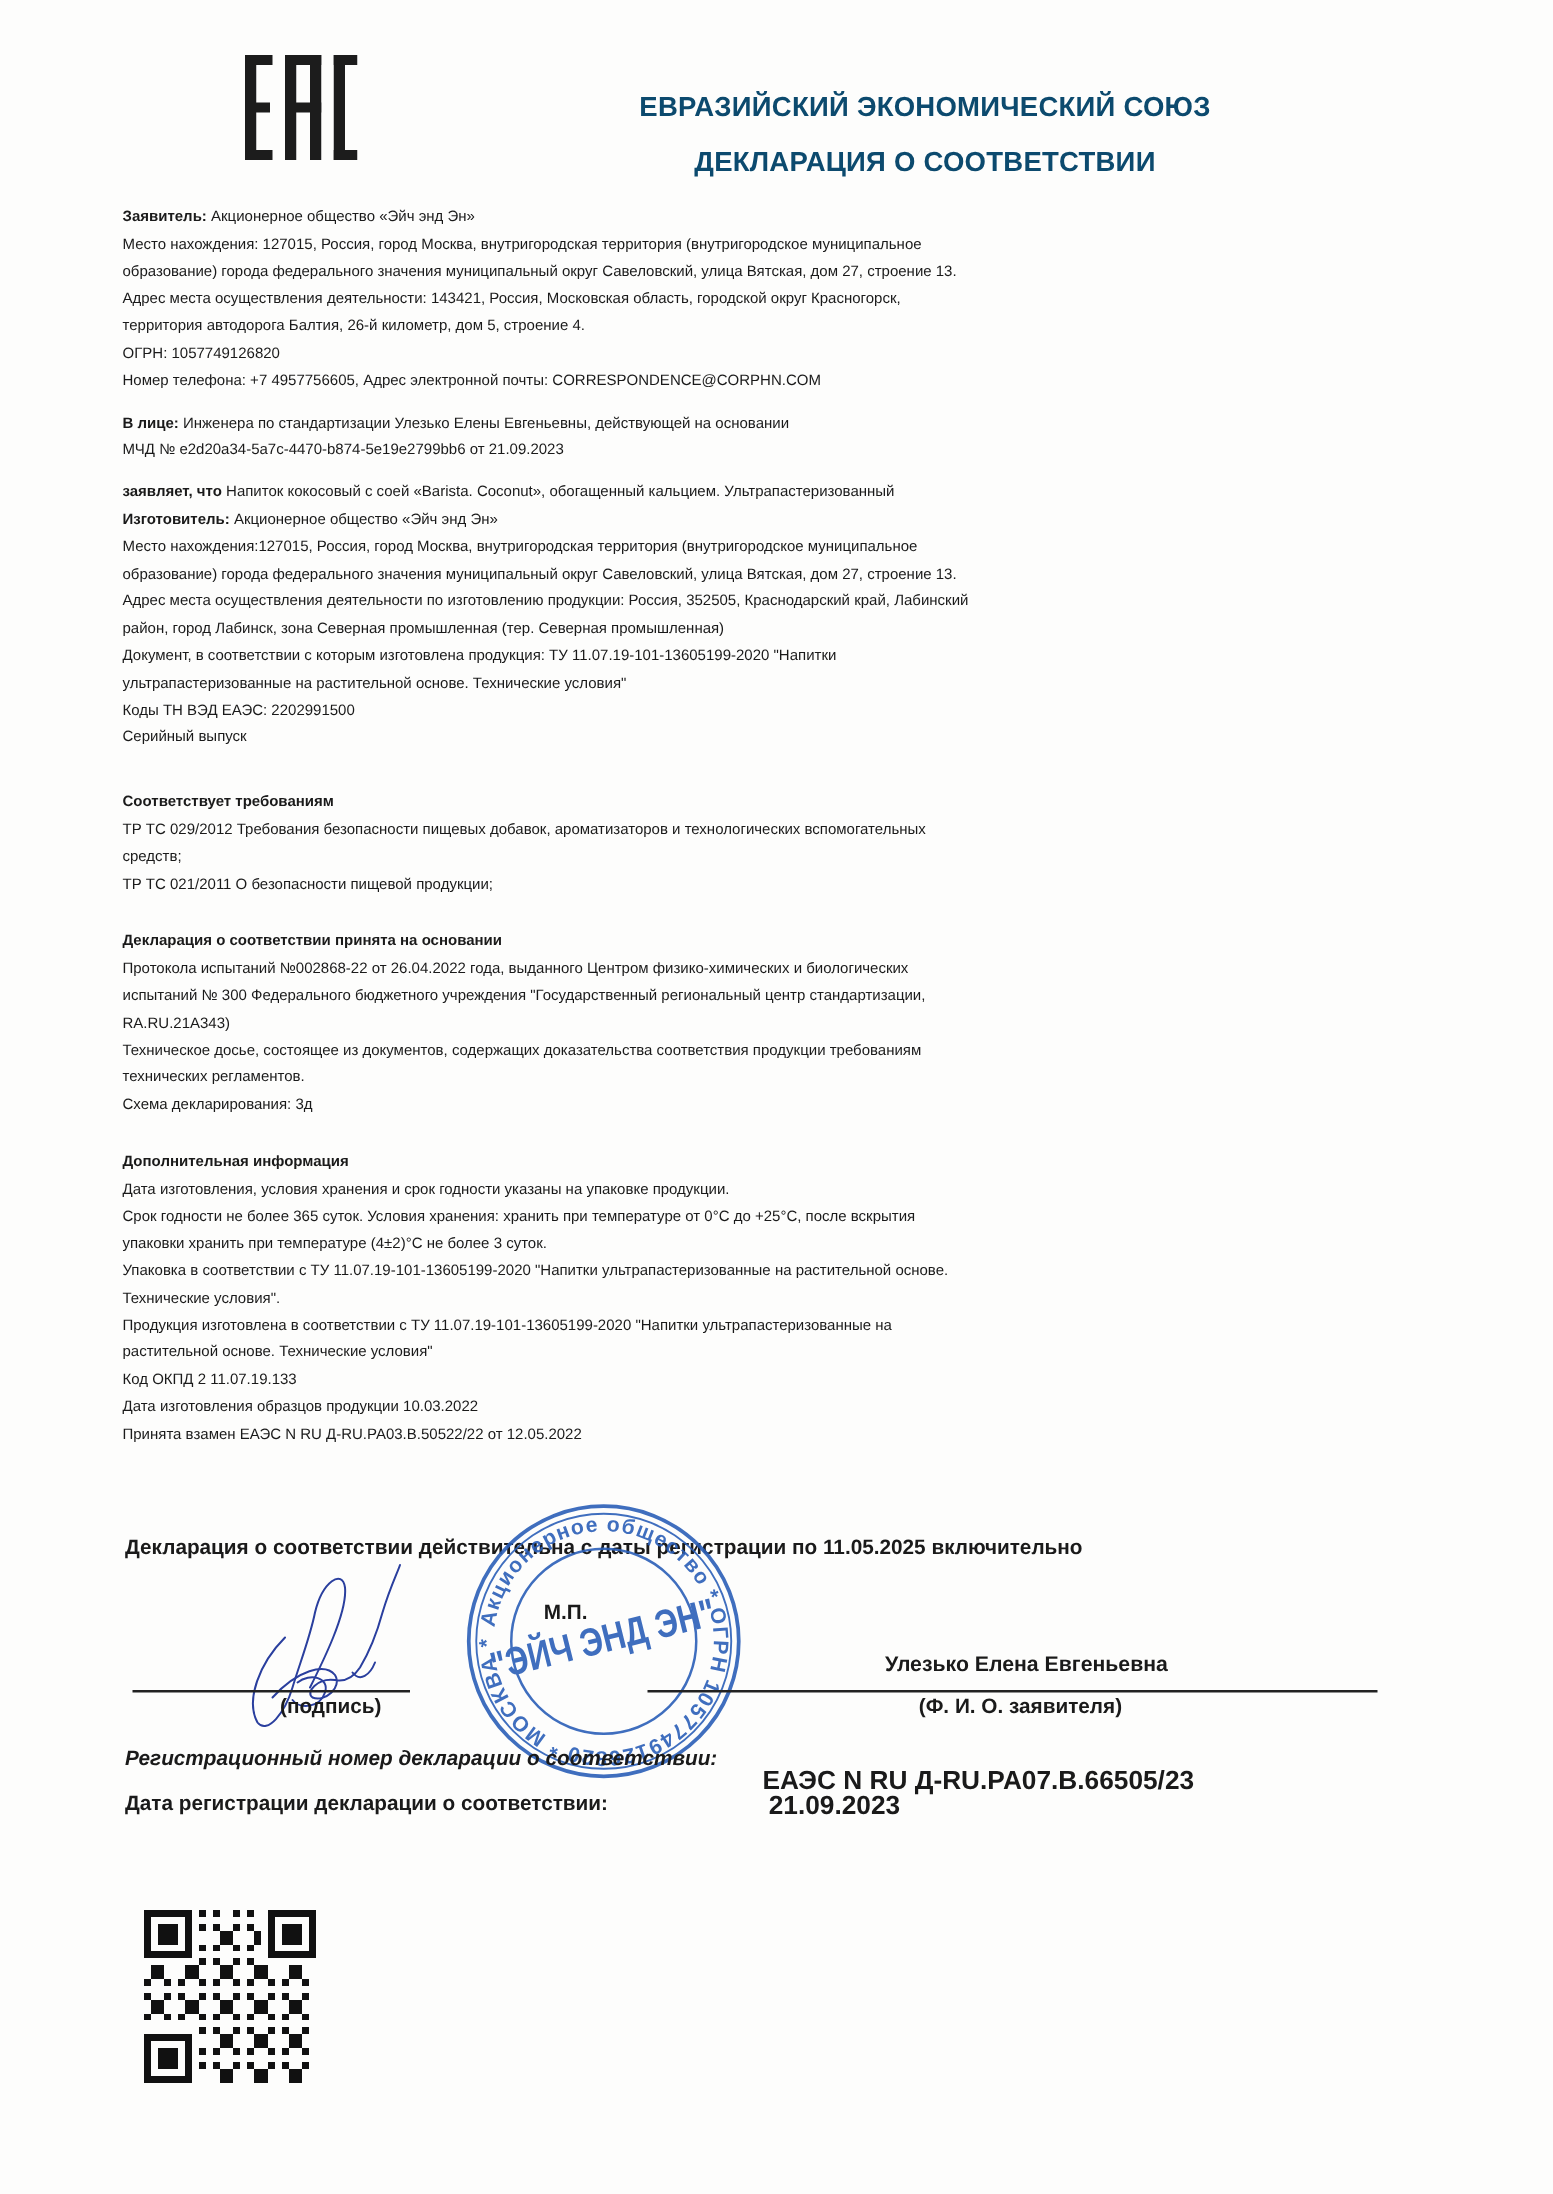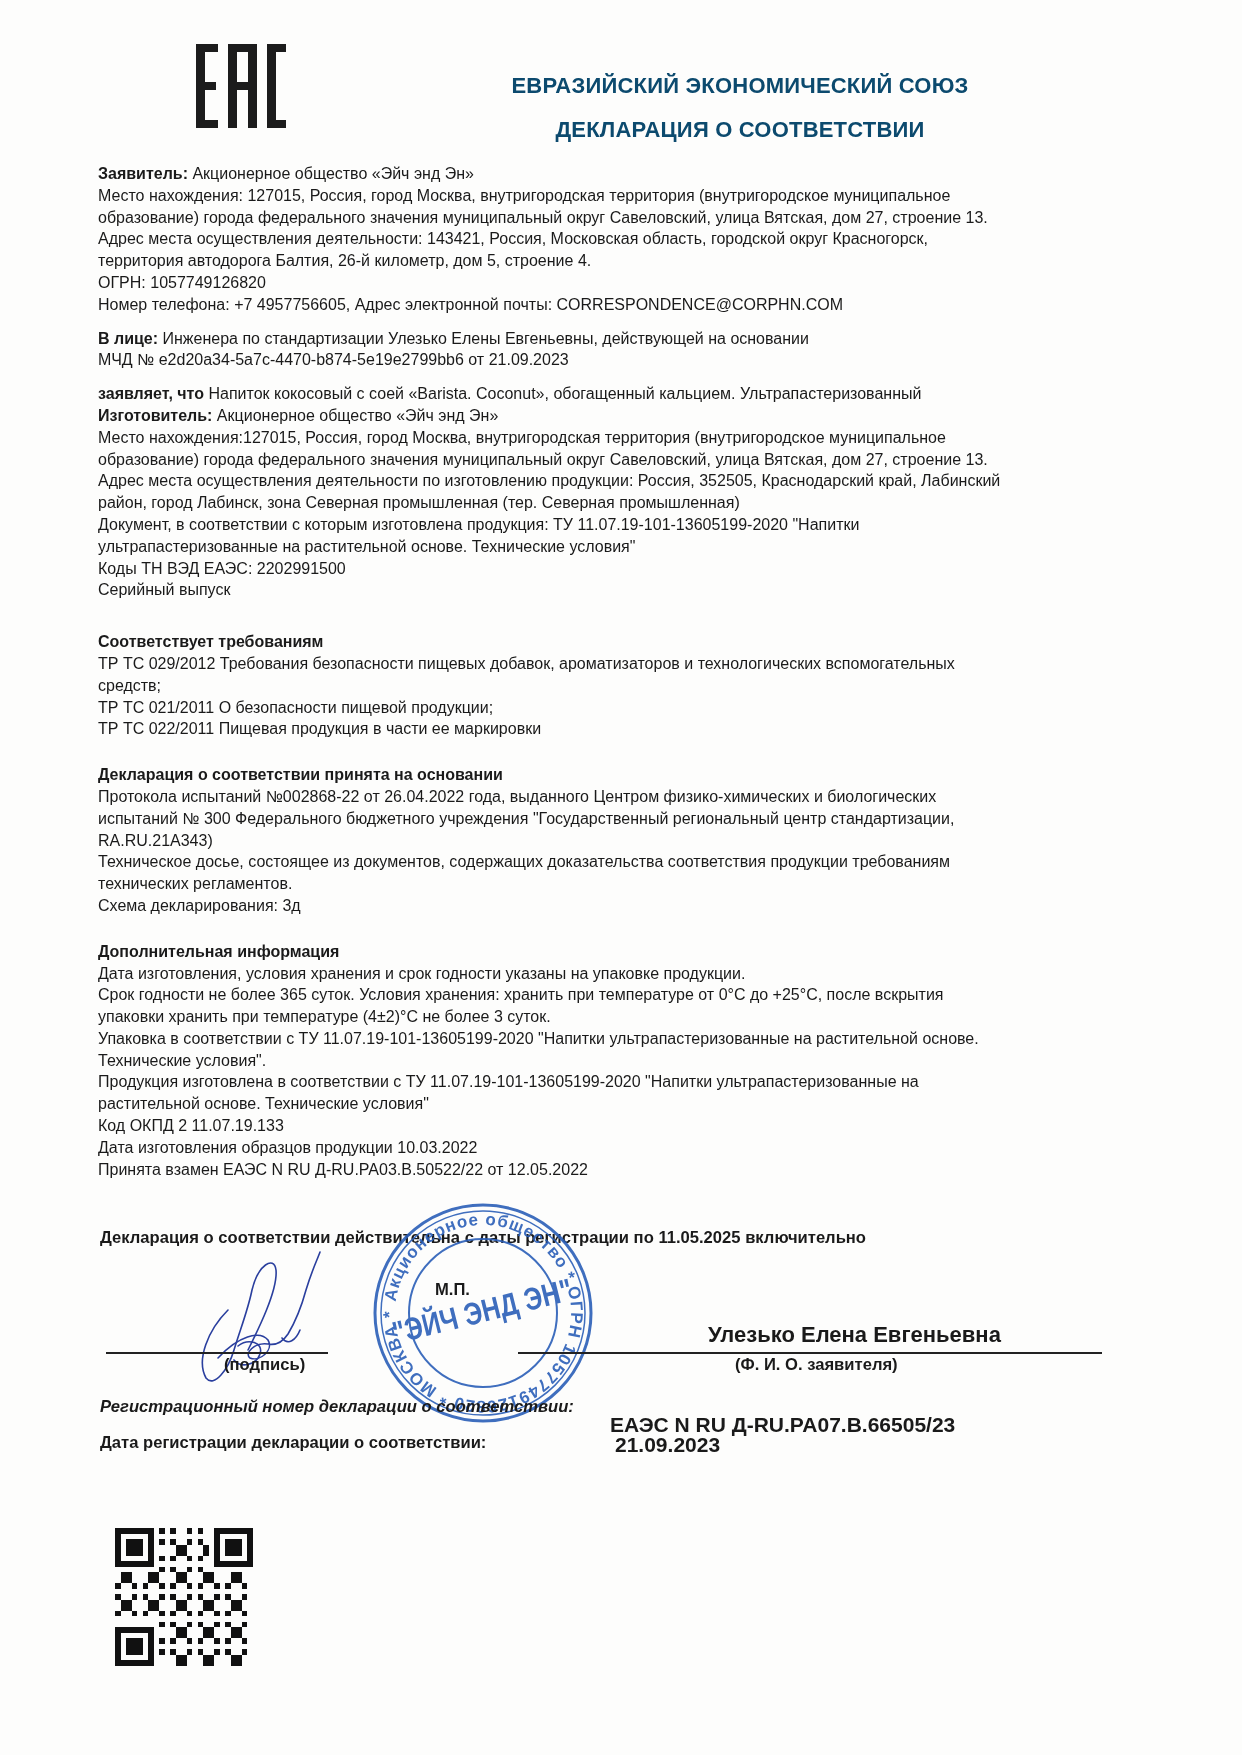--- a/index.html
+++ b/index.html
@@ -4,34 +4,34 @@
 <style>
   html, body { margin: 0; padding: 0; background: #fdfdfc; }
   body {
     width: 1242px; height: 1755px; position: relative; overflow: hidden;
     font-family: "Liberation Sans", sans-serif; color: #1a1a1a;
   }
   .eac-logo { position: absolute; left: 196px; top: 44px; width: 90px; height: 84px; }
   .hdr { position: absolute; left: 380px; width: 720px; text-align: center; font-weight: bold; font-size: 22px; letter-spacing: 0.2px; color: #0c4a6e; }
   .hdr1 { top: 73px; }
   .hdr2 { top: 117px; }
-  .body { position: absolute; left: 98px; top: 163px; width: 1080px; font-size: 16px; line-height: 21.8px; }
+  .body { position: absolute; left: 98px; top: 163px; width: 1080px; font-size: 12px; line-height: 21.8px; }
   .body p { margin: 0; }
   .b { font-weight: bold; }
   .gap-s { height: 12px; }
   .gap-m { height: 24px; }
   .gap-l { height: 30px; }
   .sec-head { font-weight: bold; }
   .valid { position: absolute; left: 100px; top: 1228px; font-weight: bold; font-size: 16.6px; }
   .sig-line { position: absolute; top: 1352px; height: 1.6px; background: #222; }
   .sig-line.l { left: 106px; width: 222px; }
   .sig-line.r { left: 518px; width: 584px; }
   .sig-caption { position: absolute; top: 1355px; font-weight: bold; font-size: 16.6px; }
   .mp { position: absolute; left: 435px; top: 1280px; font-weight: bold; font-size: 16.6px; }
-  .fio { position: absolute; left: 708px; top: 1322px; font-weight: bold; font-size: 22px; }
+  .fio { position: absolute; left: 708px; top: 1322px; font-weight: bold; font-size: 17px; }
   .reg-label { position: absolute; left: 100px; top: 1397px; font-weight: bold; font-size: 16.6px; font-style: italic; }
   .reg-num { position: absolute; left: 610px; top: 1393px; font-weight: bold; font-size: 21px; margin-top: 20px; }
   .date-label { position: absolute; left: 100px; top: 1433px; font-weight: bold; font-size: 16.6px; }
   .date-val { position: absolute; left: 615px; top: 1433px; font-weight: bold; font-size: 21px; }
   .signature { position: absolute; left: 188px; top: 1250px; width: 150px; height: 140px; }
   .stamp { position: absolute; left: 368px; top: 1198px; width: 230px; height: 230px; opacity: 0.9; }
   .qr { position: absolute; left: 115px; top: 1527px; width: 138px; height: 140px; }
 </style>
 </head>
 <body>
@@ -82,21 +82,20 @@
     <p>ультрапастеризованные на растительной основе. Технические условия"</p>
     <p>Коды ТН ВЭД ЕАЭС: 2202991500</p>
     <p>Серийный выпуск</p>
   </section>
   <div class="gap-l"></div>
   <section>
     <p class="sec-head">Соответствует требованиям</p>
     <p>ТР ТС 029/2012 Требования безопасности пищевых добавок, ароматизаторов и технологических вспомогательных</p>
     <p>средств;</p>
     <p>ТР ТС 021/2011 О безопасности пищевой продукции;</p>
-    <p>ТР ТС 022/2011 Пищевая продукция в части ее маркировки</p>
   </section>
   <div class="gap-m"></div>
   <section>
     <p class="sec-head">Декларация о соответствии принята на основании</p>
     <p>Протокола испытаний №002868-22 от 26.04.2022 года, выданного Центром физико-химических и биологических</p>
     <p>испытаний № 300 Федерального бюджетного учреждения "Государственный региональный центр стандартизации,</p>
     <p>RA.RU.21A343)</p>
     <p>Техническое досье, состоящее из документов, содержащих доказательства соответствия продукции требованиям</p>
     <p>технических регламентов.</p>
     <p>Схема декларирования: 3д</p>

